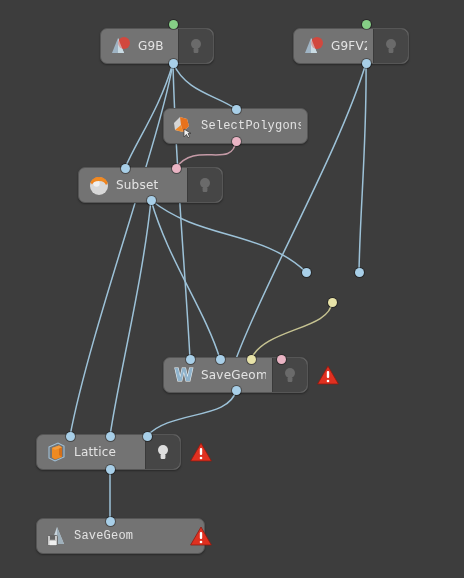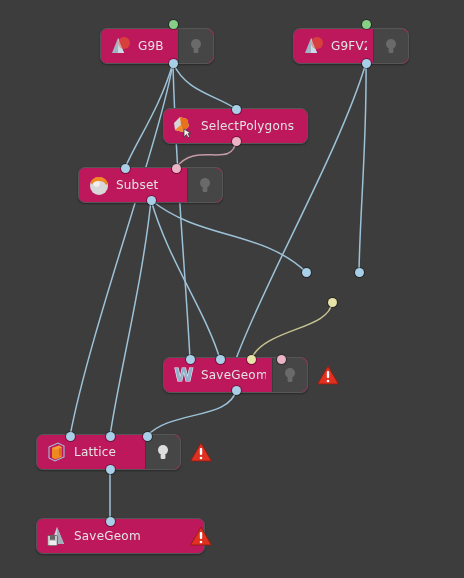--- a/index.html
+++ b/index.html
@@ -10,26 +10,26 @@
   }
   #canvas{position:relative;width:464px;height:578px;}
   #wires{position:absolute;left:0;top:0;width:464px;height:578px;pointer-events:none;}
 
   
   .node{
     position:absolute;
     display:flex;align-items:stretch;
     height:36px;
     border-radius:7px;
-    background:#be185d;
+    background:#737373;
     border:1px solid #565656;
     box-shadow:0 1px 2px rgba(0,0,0,.35);
     box-sizing:border-box;
   }
-  .node.noseg{border-radius:7px;}
+  .node.noseg{border-radius:7px;font-family:Liberation Mono, monospace;}
   .nbody{
     display:flex;align-items:center;
     flex:1 1 auto;
     padding:0 6px 0 7px;
     min-width:0;
   }
   .nicon{
     width:26px;height:26px;flex:0 0 26px;
     margin-right:4px;
     display:flex;align-items:center;justify-content:center;

